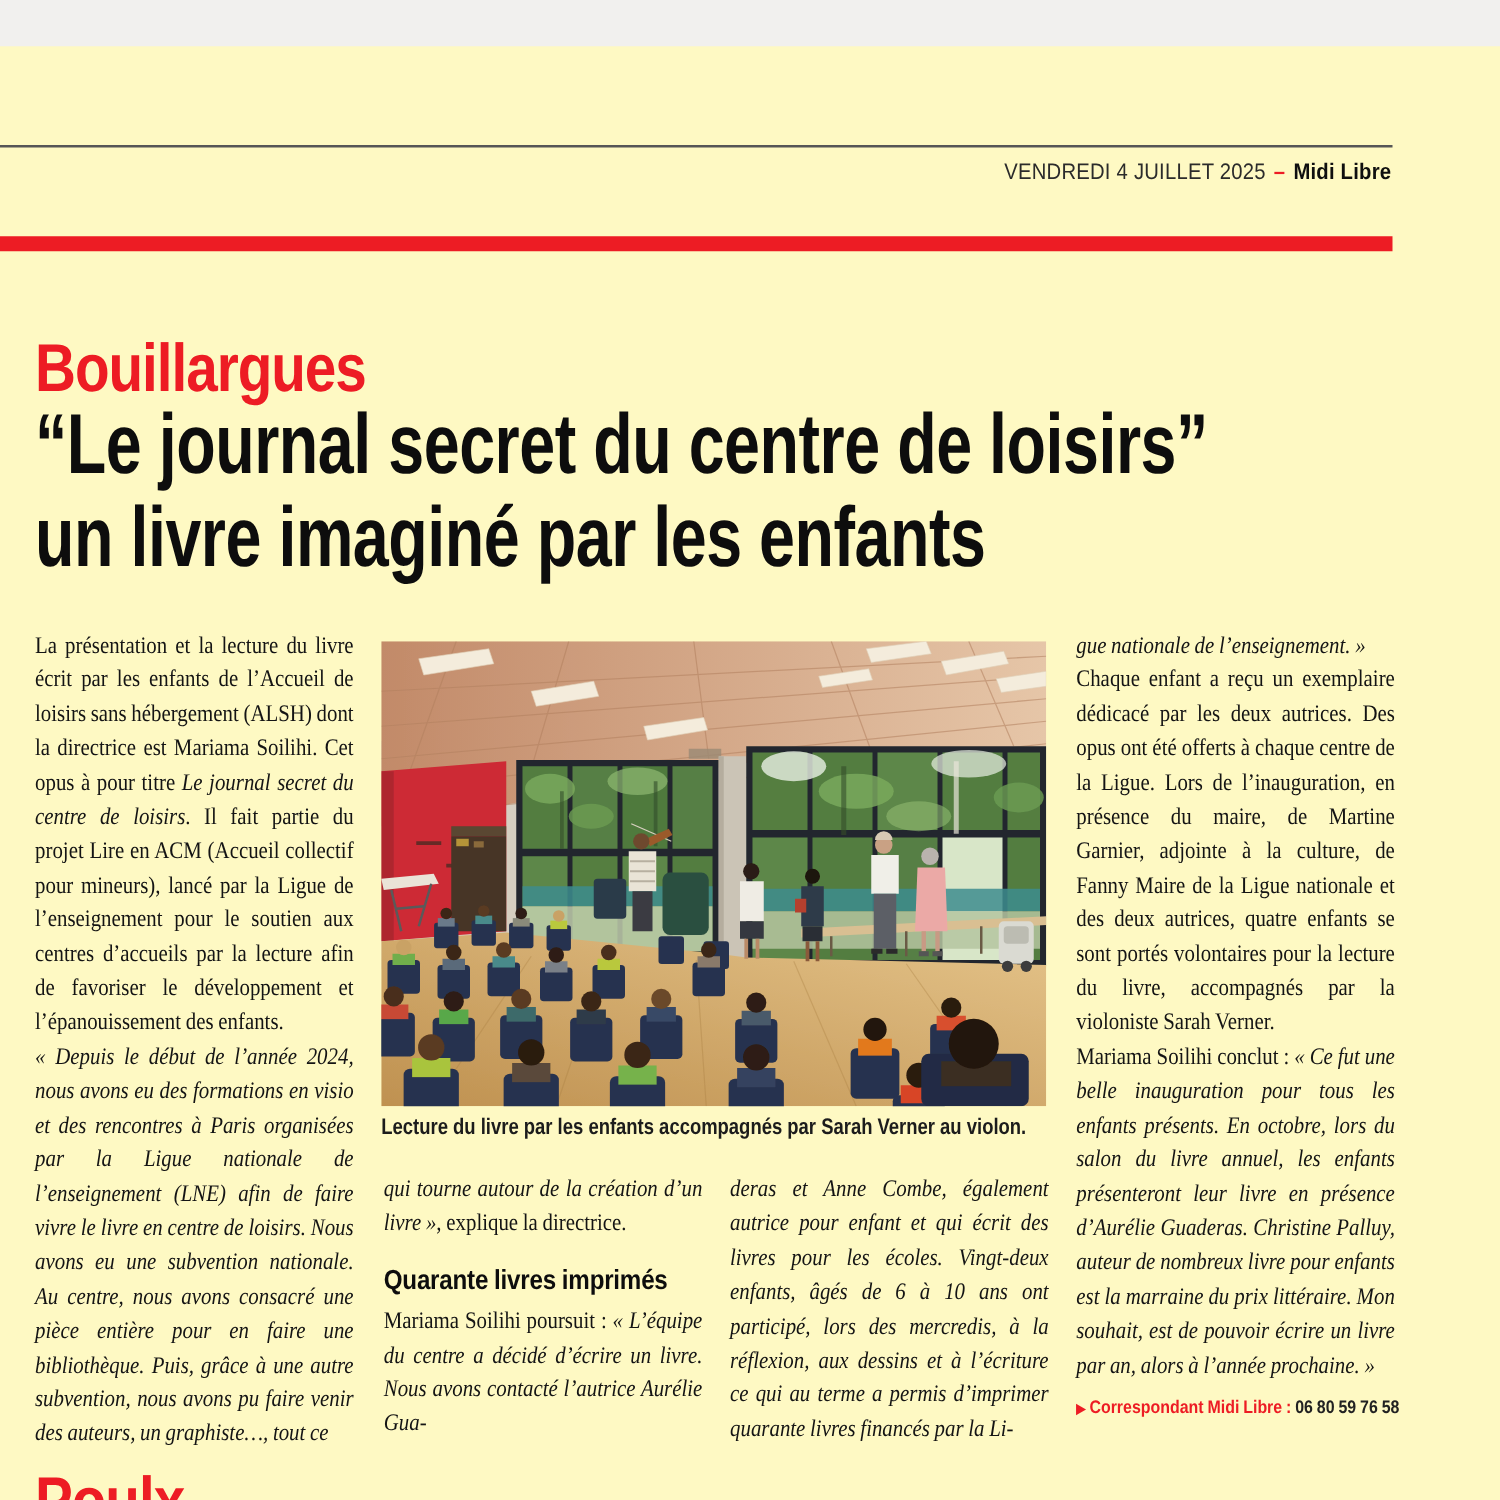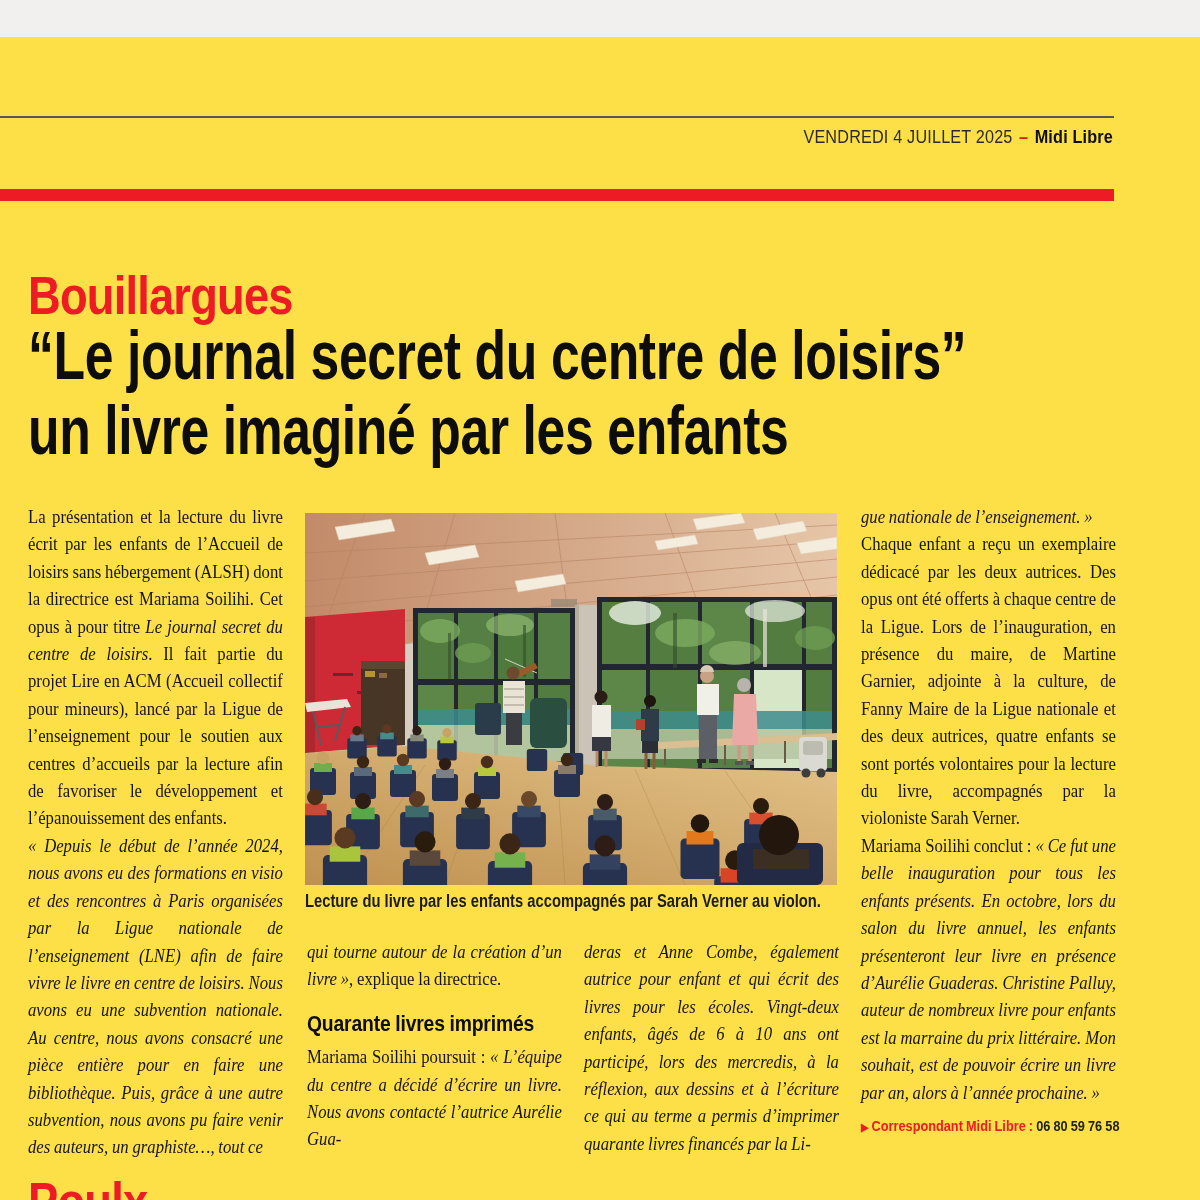--- a/index.html
+++ b/index.html
@@ -1,17 +1,17 @@
 <!DOCTYPE html>
 <html lang="fr" style="--red: #ed1c24; --ink: #141414;"><head>
 <meta charset="utf-8">
 <style>
   :root{ --red:#ed1c24; --ink:#141414; }
   html,body{margin:0;padding:0;background:#fff;}
-  .page{position:relative;width:1200px;height:1200px;background:#fde047;overflow:hidden;
+  .page{position:relative;width:1200px;height:1200px;background:#fef9c3;overflow:hidden;
         font-family:"Liberation Sans",sans-serif;}
   .topband{position:absolute;left:0;top:0;width:1200px;height:37px;background:#f1f0ee;}
   .rule{position:absolute;left:0;top:116px;width:1114px;height:2px;background:#565656;}
   .dateline{position:absolute;top:127px;right:87px;font-size:18px;color:#2b2b2b;
             white-space:nowrap;transform:scaleX(.9);transform-origin:100% 0;letter-spacing:.2px;}
   .dateline .dash{color:var(--red);font-weight:700;padding:0 2px;}
   .dateline .brand{font-weight:700;color:#0f0f0f;}
   .redbar{position:absolute;left:0;top:189px;width:1114px;height:12px;background:var(--red);}
   .kicker{position:absolute;left:28px;top:264px;font-size:54px;font-weight:700;color:var(--red);
           white-space:nowrap;transform:scaleX(.84);transform-origin:0 0;letter-spacing:-1px;}

